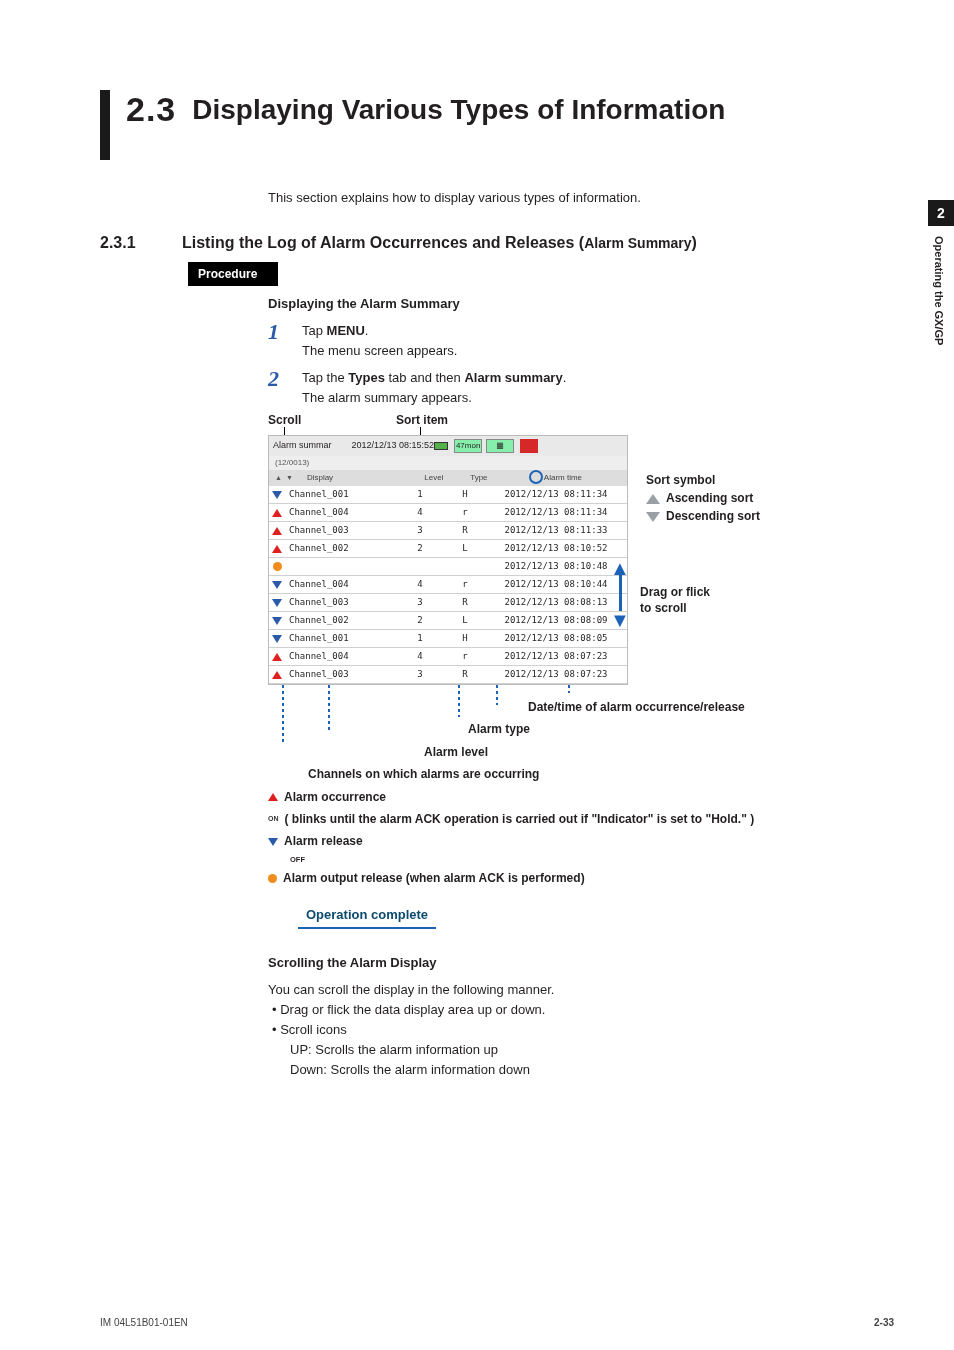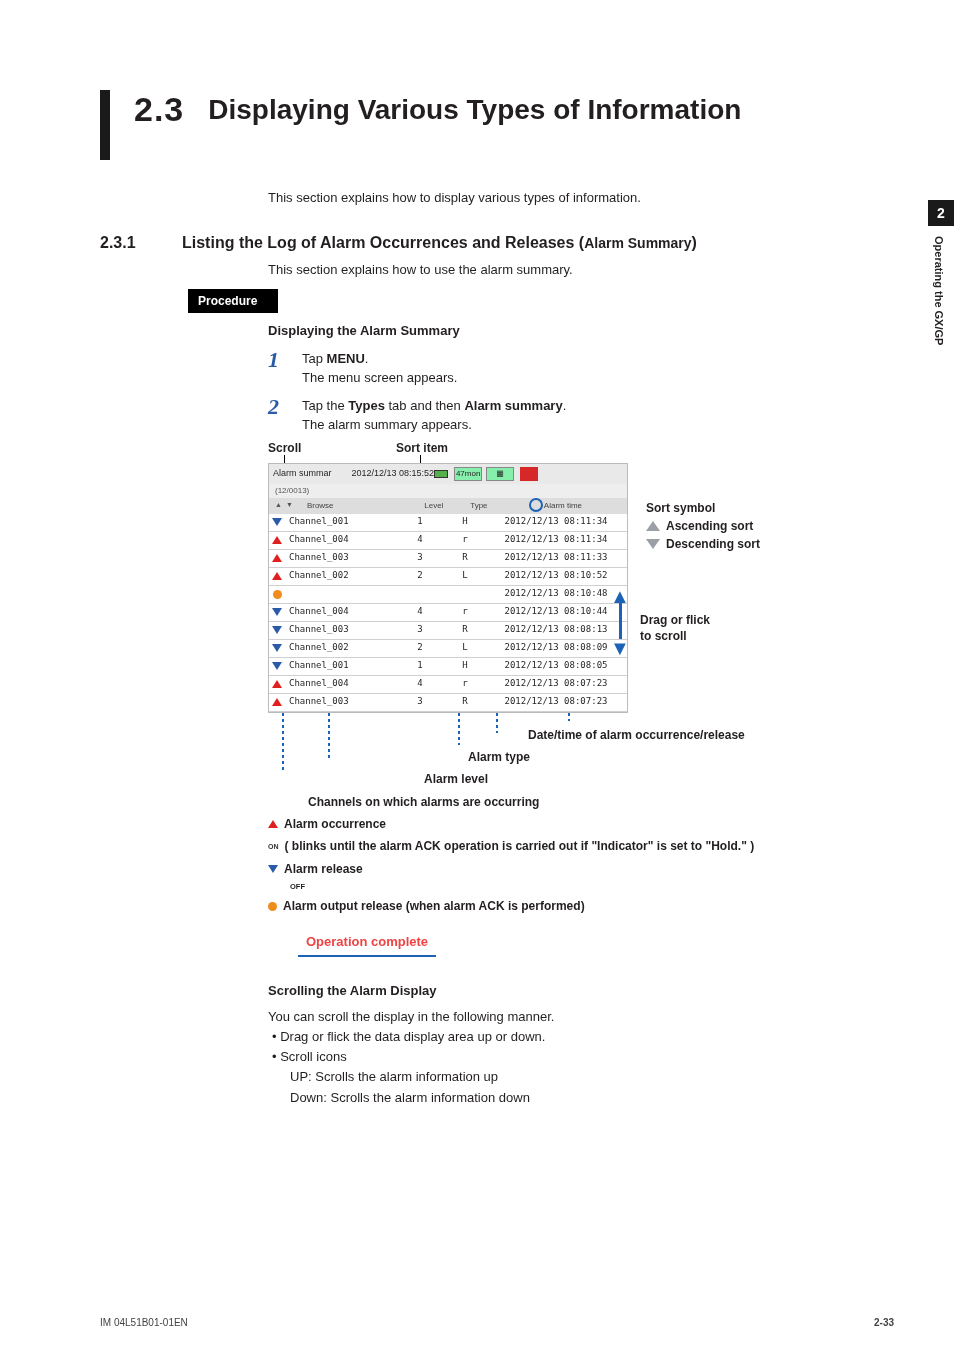--- a/index.html
+++ b/index.html
@@ -1,18 +1,18 @@
 <!DOCTYPE html>
 <html><head>
 <meta charset="utf-8">
 <style>
   * { box-sizing: border-box; margin: 0; padding: 0; }
   html, body { width: 954px; height: 1350px; font-family: Arial, sans-serif; color: #231f20; background: #fff; position: relative; }
   .page { padding: 90px 70px 40px 100px; position: relative; height: 100%; }
-  .section-number-wrap { display: flex; align-items: flex-start; gap: 24px; margin-bottom: 28px; }
+  .section-number-wrap { display: flex; align-items: flex-start; gap: 16px; margin-bottom: 28px; }
   .black-bar { width: 10px; height: 70px; background: #1a1a1a; }
   .section-num { font-size: 34px; font-weight: bold; letter-spacing: 1px; }
   .section-title { font-size: 28px; font-weight: bold; }
   .indent-block { margin-left: 168px; font-size: 13px; line-height: 1.5; }
   .sub-row { display: flex; gap: 22px; margin: 26px 0 8px 0; align-items: baseline; }
   .sub-num { font-size: 16px; font-weight: bold; width: 60px; }
   .sub-title { font-size: 16px; font-weight: bold; }
   .sub-title .paren { font-size: 14px; }
   .proc-bar { background: #000000; color: #fff; font-size: 12px; font-weight: bold; padding: 3px 10px; width: 90px; margin: 10px 0 8px -80px; }
   .para-bold { font-weight: bold; font-size: 13px; margin: 8px 0 6px 0; }
@@ -44,21 +44,21 @@
   .row .tm { flex:1; text-align:center; }
   .shot-arrow { position:absolute; font-weight:bold; color:#1c63b7; pointer-events:none; }
   .dot-line { position:absolute; width:2px; background: repeating-linear-gradient(#1c63b7 0 3px, transparent 3px 6px); }
   .side-label { position:absolute; font-size:12px; font-weight:bold; }
   .asc-tri { display:inline-block; width:0;height:0;border-left:7px solid transparent;border-right:7px solid transparent;border-bottom:10px solid #9aa0a6; vertical-align:middle; margin-right:6px;}
   .desc-tri { display:inline-block; width:0;height:0;border-left:7px solid transparent;border-right:7px solid transparent;border-top:10px solid #9aa0a6; vertical-align:middle; margin-right:6px;}
   .annotations { margin-top: 80px; font-size:12px; font-weight:bold; line-height:1.7; }
   .annotations .line { display:flex; align-items:center; gap:6px; margin:2px 0; }
   .annotations .sub { margin-left:22px; font-size:7.5px; letter-spacing:0px; }
   .annotations .subline { font-size:12px; }
-  .op-complete { color:#ef4444; font-weight:bold; font-size:13px; border-bottom:2px solid #1c63b7; display:inline-block; padding:0 8px 3px 8px; margin: 14px 0 16px 30px; }
+  .op-complete { color:#0c4a6e; font-weight:bold; font-size:13px; border-bottom:2px solid #1c63b7; display:inline-block; padding:0 8px 3px 8px; margin: 14px 0 16px 30px; }
   .scroll-section { font-size:13px; line-height:1.55; }
   .scroll-section ul { list-style: none; padding-left: 4px; }
   .scroll-section li::before { content:"•  "; }
   .scroll-section .sub { padding-left: 22px; }
   
   .right-tab { position:absolute; right:0; top:200px; width:26px; }
   .tab-box { background:#1a1a1a; color:#fff; width:26px; height:26px; display:flex; align-items:center; justify-content:center; font-weight:bold; font-size:14px;}
   .tab-text { writing-mode: vertical-rl; font-size:11px; font-weight:bold; padding:10px 5px; }
   .footer { position:absolute; bottom:22px; left:100px; right:60px; display:flex; justify-content:space-between; font-size:10px; color:#444; }
   .footer .pg { font-weight:bold; }
@@ -83,21 +83,20 @@
 
   <div class="indent-block">This section explains how to display various types of information.</div>
 
   <div class="sub-row">
     <div class="sub-num">2.3.1</div>
     <div class="sub-title">
       <span>Listing the Log of Alarm Occurrences and Releases (</span><span class="paren">Alarm Summary</span><span>)</span>
     </div>
   </div>
 
-  <div class="indent-block">This section explains how to use the alarm summary.</div>
 
   <div class="indent-block" style="position:relative;">
     <div class="proc-bar">Procedure</div>
     <div class="para-bold">Displaying the Alarm Summary</div>
 
     <div class="step">
       <div class="step-num">1</div>
       <div class="step-text">
         <span>Tap </span><b>MENU</b><span>.</span><br>
         <span>The menu screen appears.</span>
@@ -130,21 +129,21 @@
           <span class="btn">47mon</span>
           <span class="btn">▦</span>
           <span class="red"></span>
         </div>
         <div style="font-size:8px; padding:1px 6px; color:#555; background:#eee;">(12/0013)</div>
         <div class="shot-hrow">
           <div class="up-down updown-tiny">
               <span>▲</span>
               <span>▼</span>
             </div>
-          <div class="col c-ch">Browse</div>
+          <div class="col c-ch">Display</div>
           <div class="col c-lvl">Level</div>
           <div class="col c-type">Type</div>
           <div class="col c-time">Alarm time</div>
           <div class="tick-circle" style="left:260px; top:0;"></div>
         </div>
         <div id="rows">
             <div class="row">
               <span class="ico">
                 <span class="tri-dn"></span>
               </span>

